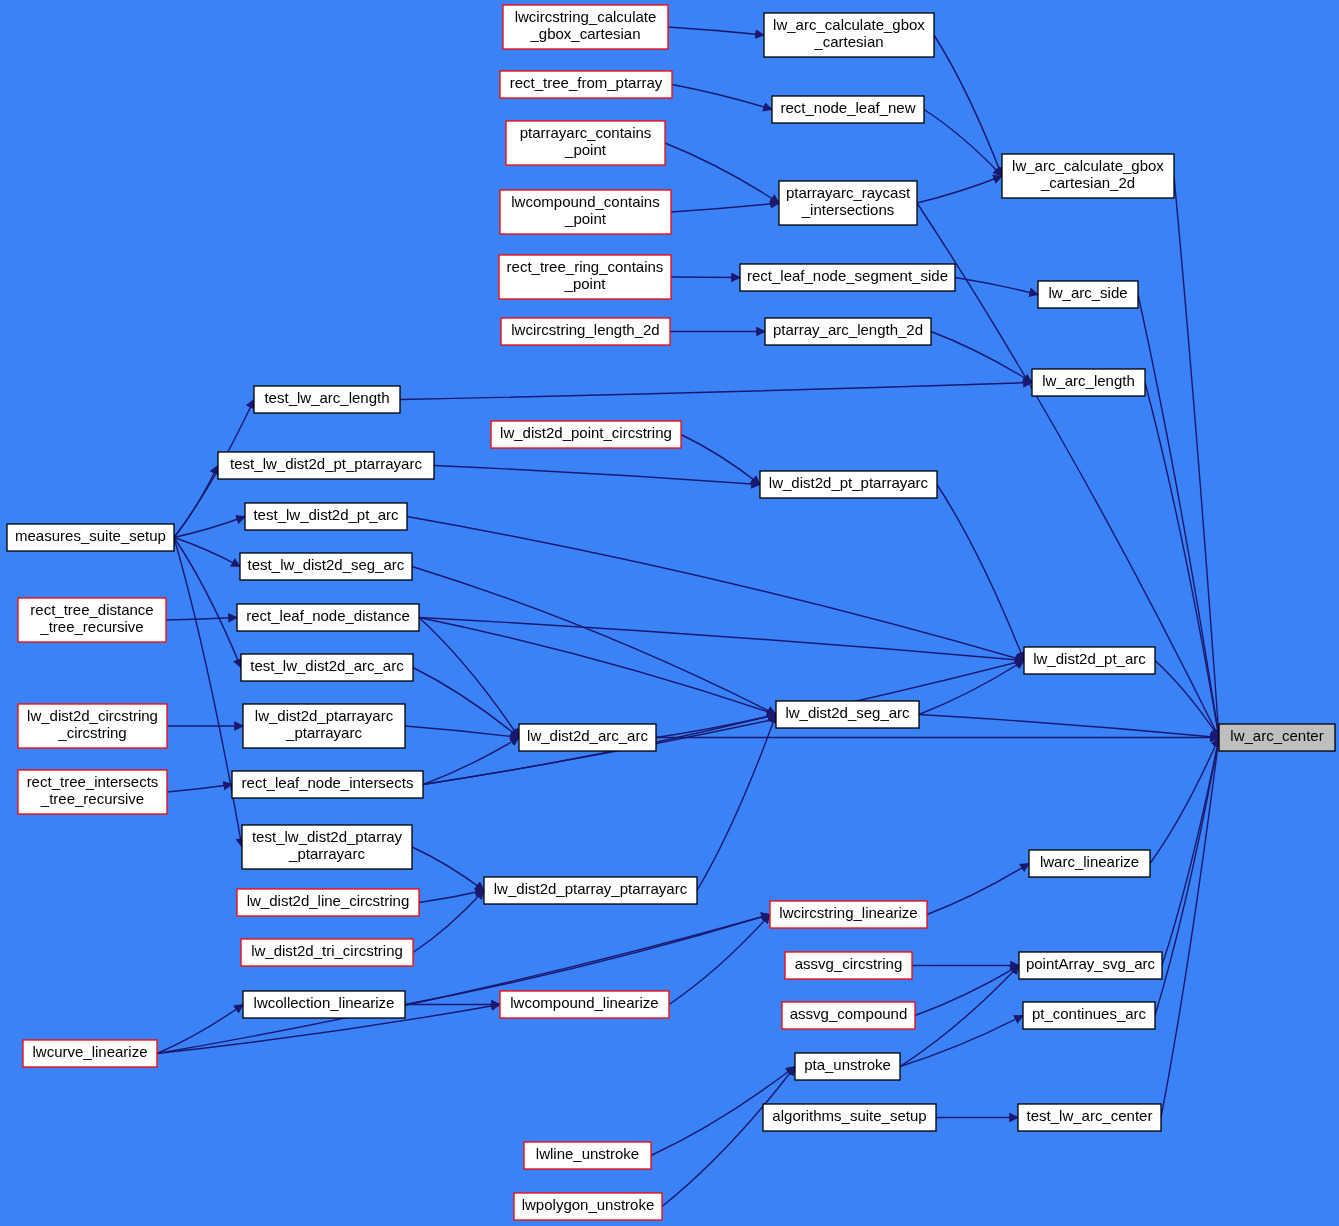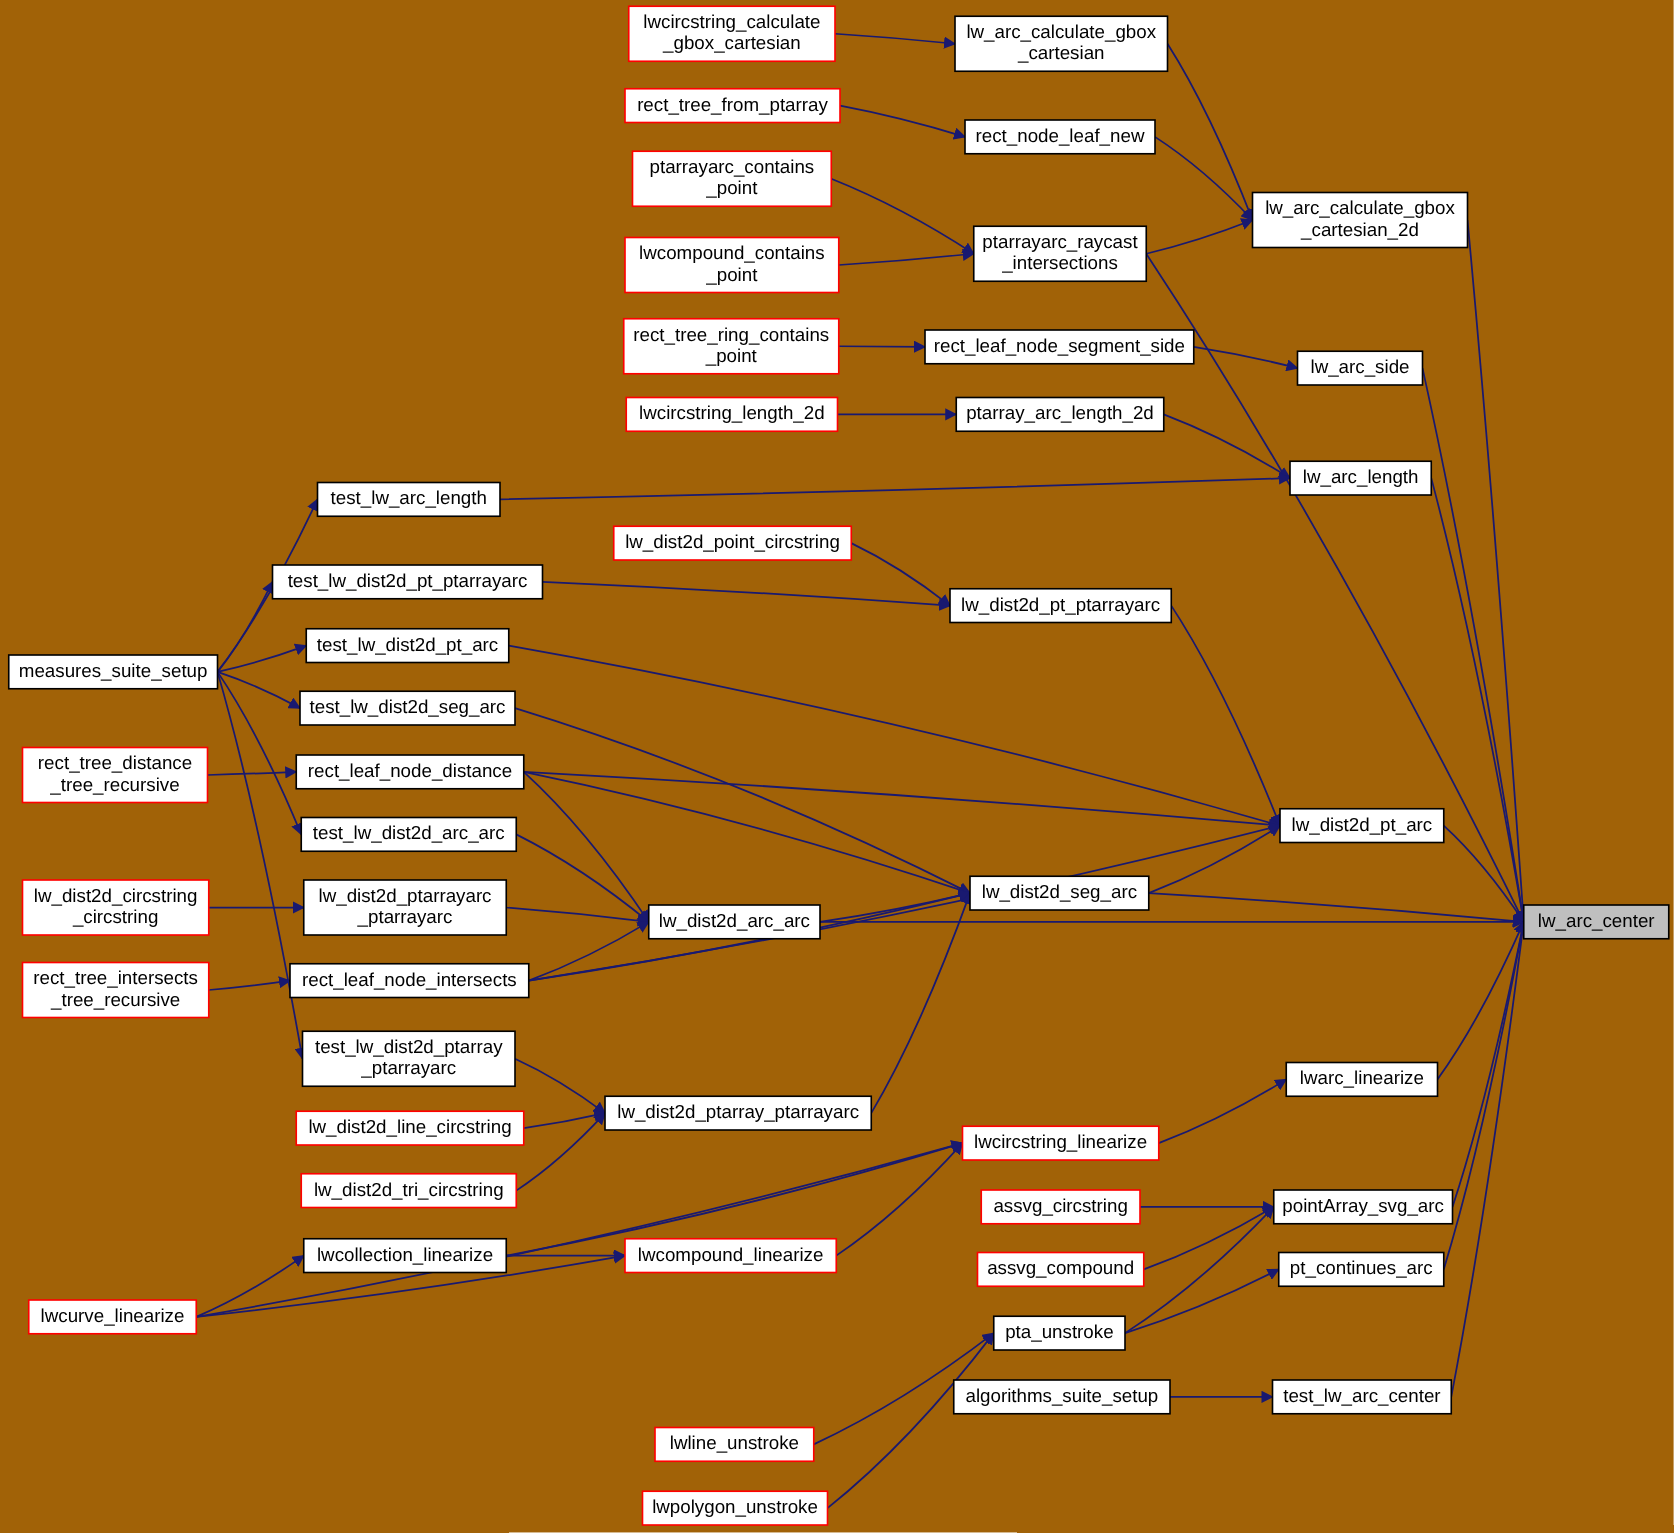--- a/index.html
+++ b/index.html
@@ -1,17 +1,17 @@
 <!DOCTYPE html>
 <html><head>
 <meta charset="utf-8">
 <style>
   html,body{margin:0;padding:0;background:#ffffff;}
   body{font-family:"Liberation Sans",sans-serif;}
-  #graph-root{position:relative;width:1339px;height:1226px;overflow:hidden;background:#a16207;}
+  #graph-root{position:relative;width:1339px;height:1226px;overflow:hidden;background:#3b82f6;}
   svg{display:block;}
   .node-label{font-family:"Liberation Sans",sans-serif;font-size:15px;fill:#000;dominant-baseline:middle;text-anchor:middle;}
   .nodebox{stroke-width:1.3px;}
 </style>
 </head>
 <body>
 
 <div id="graph-root">
   <svg id="graph-svg" width="1339" height="1226" xmlns="http://www.w3.org/2000/svg">
     <defs>

